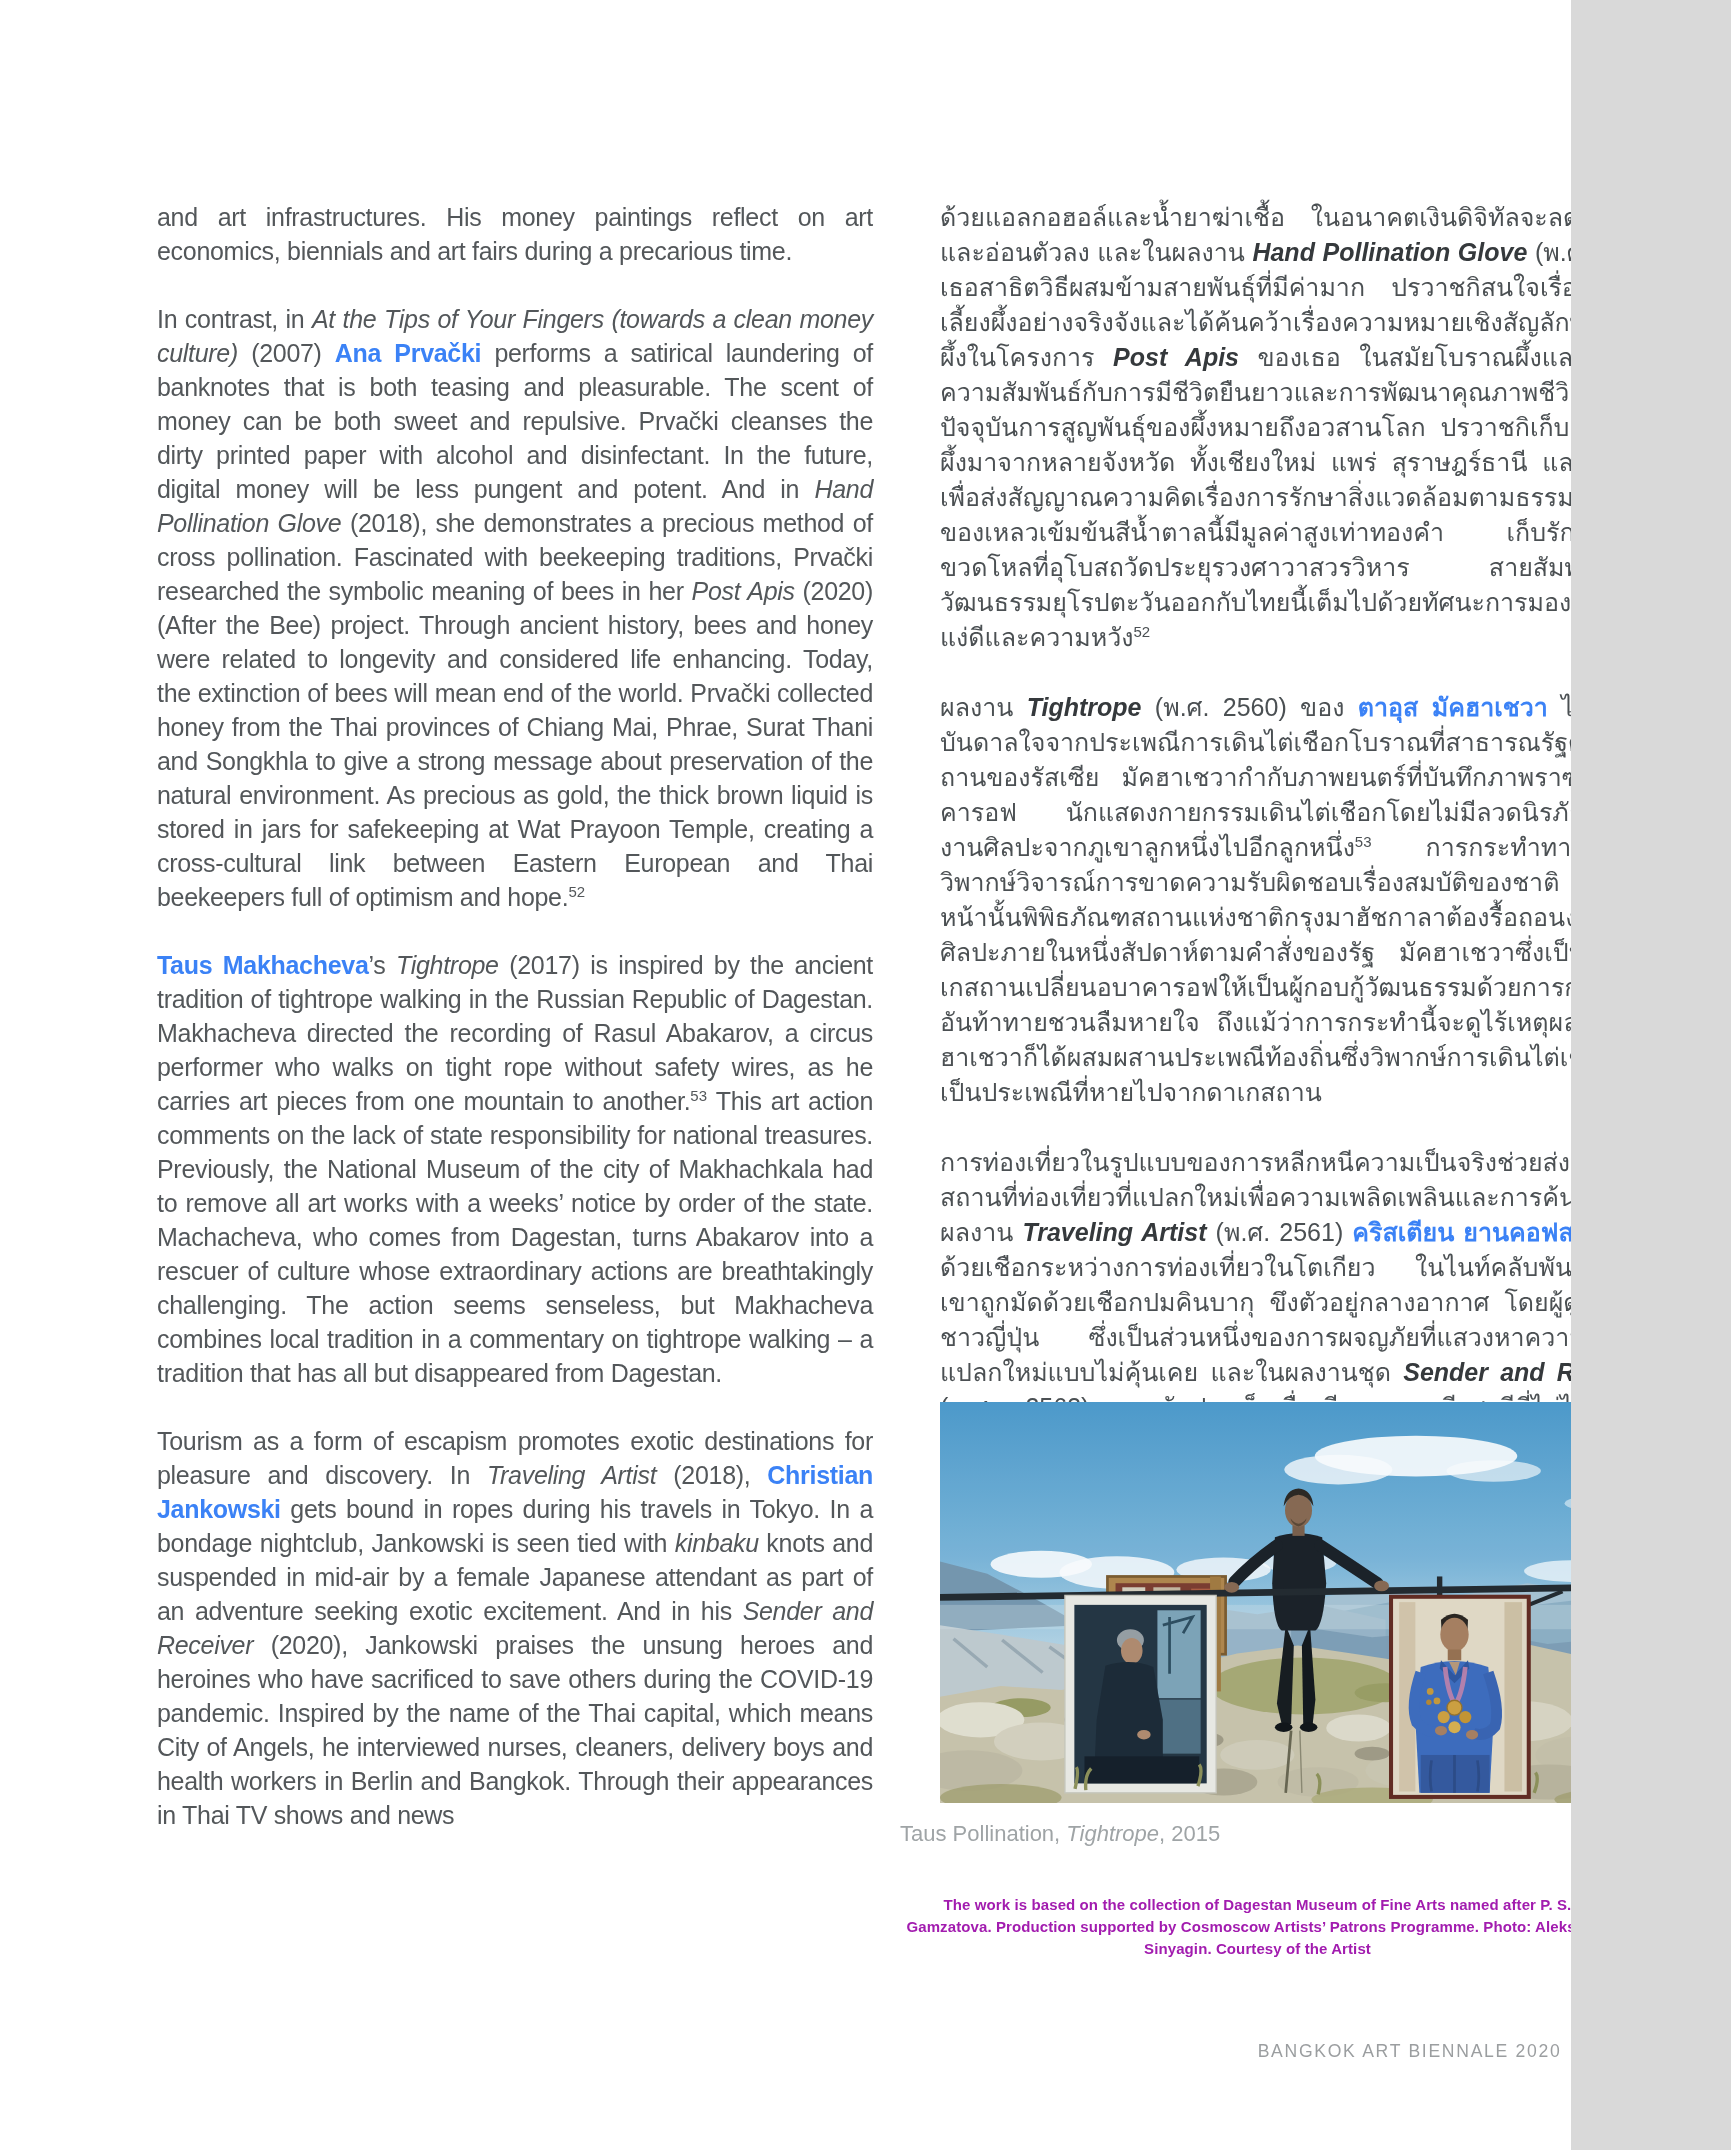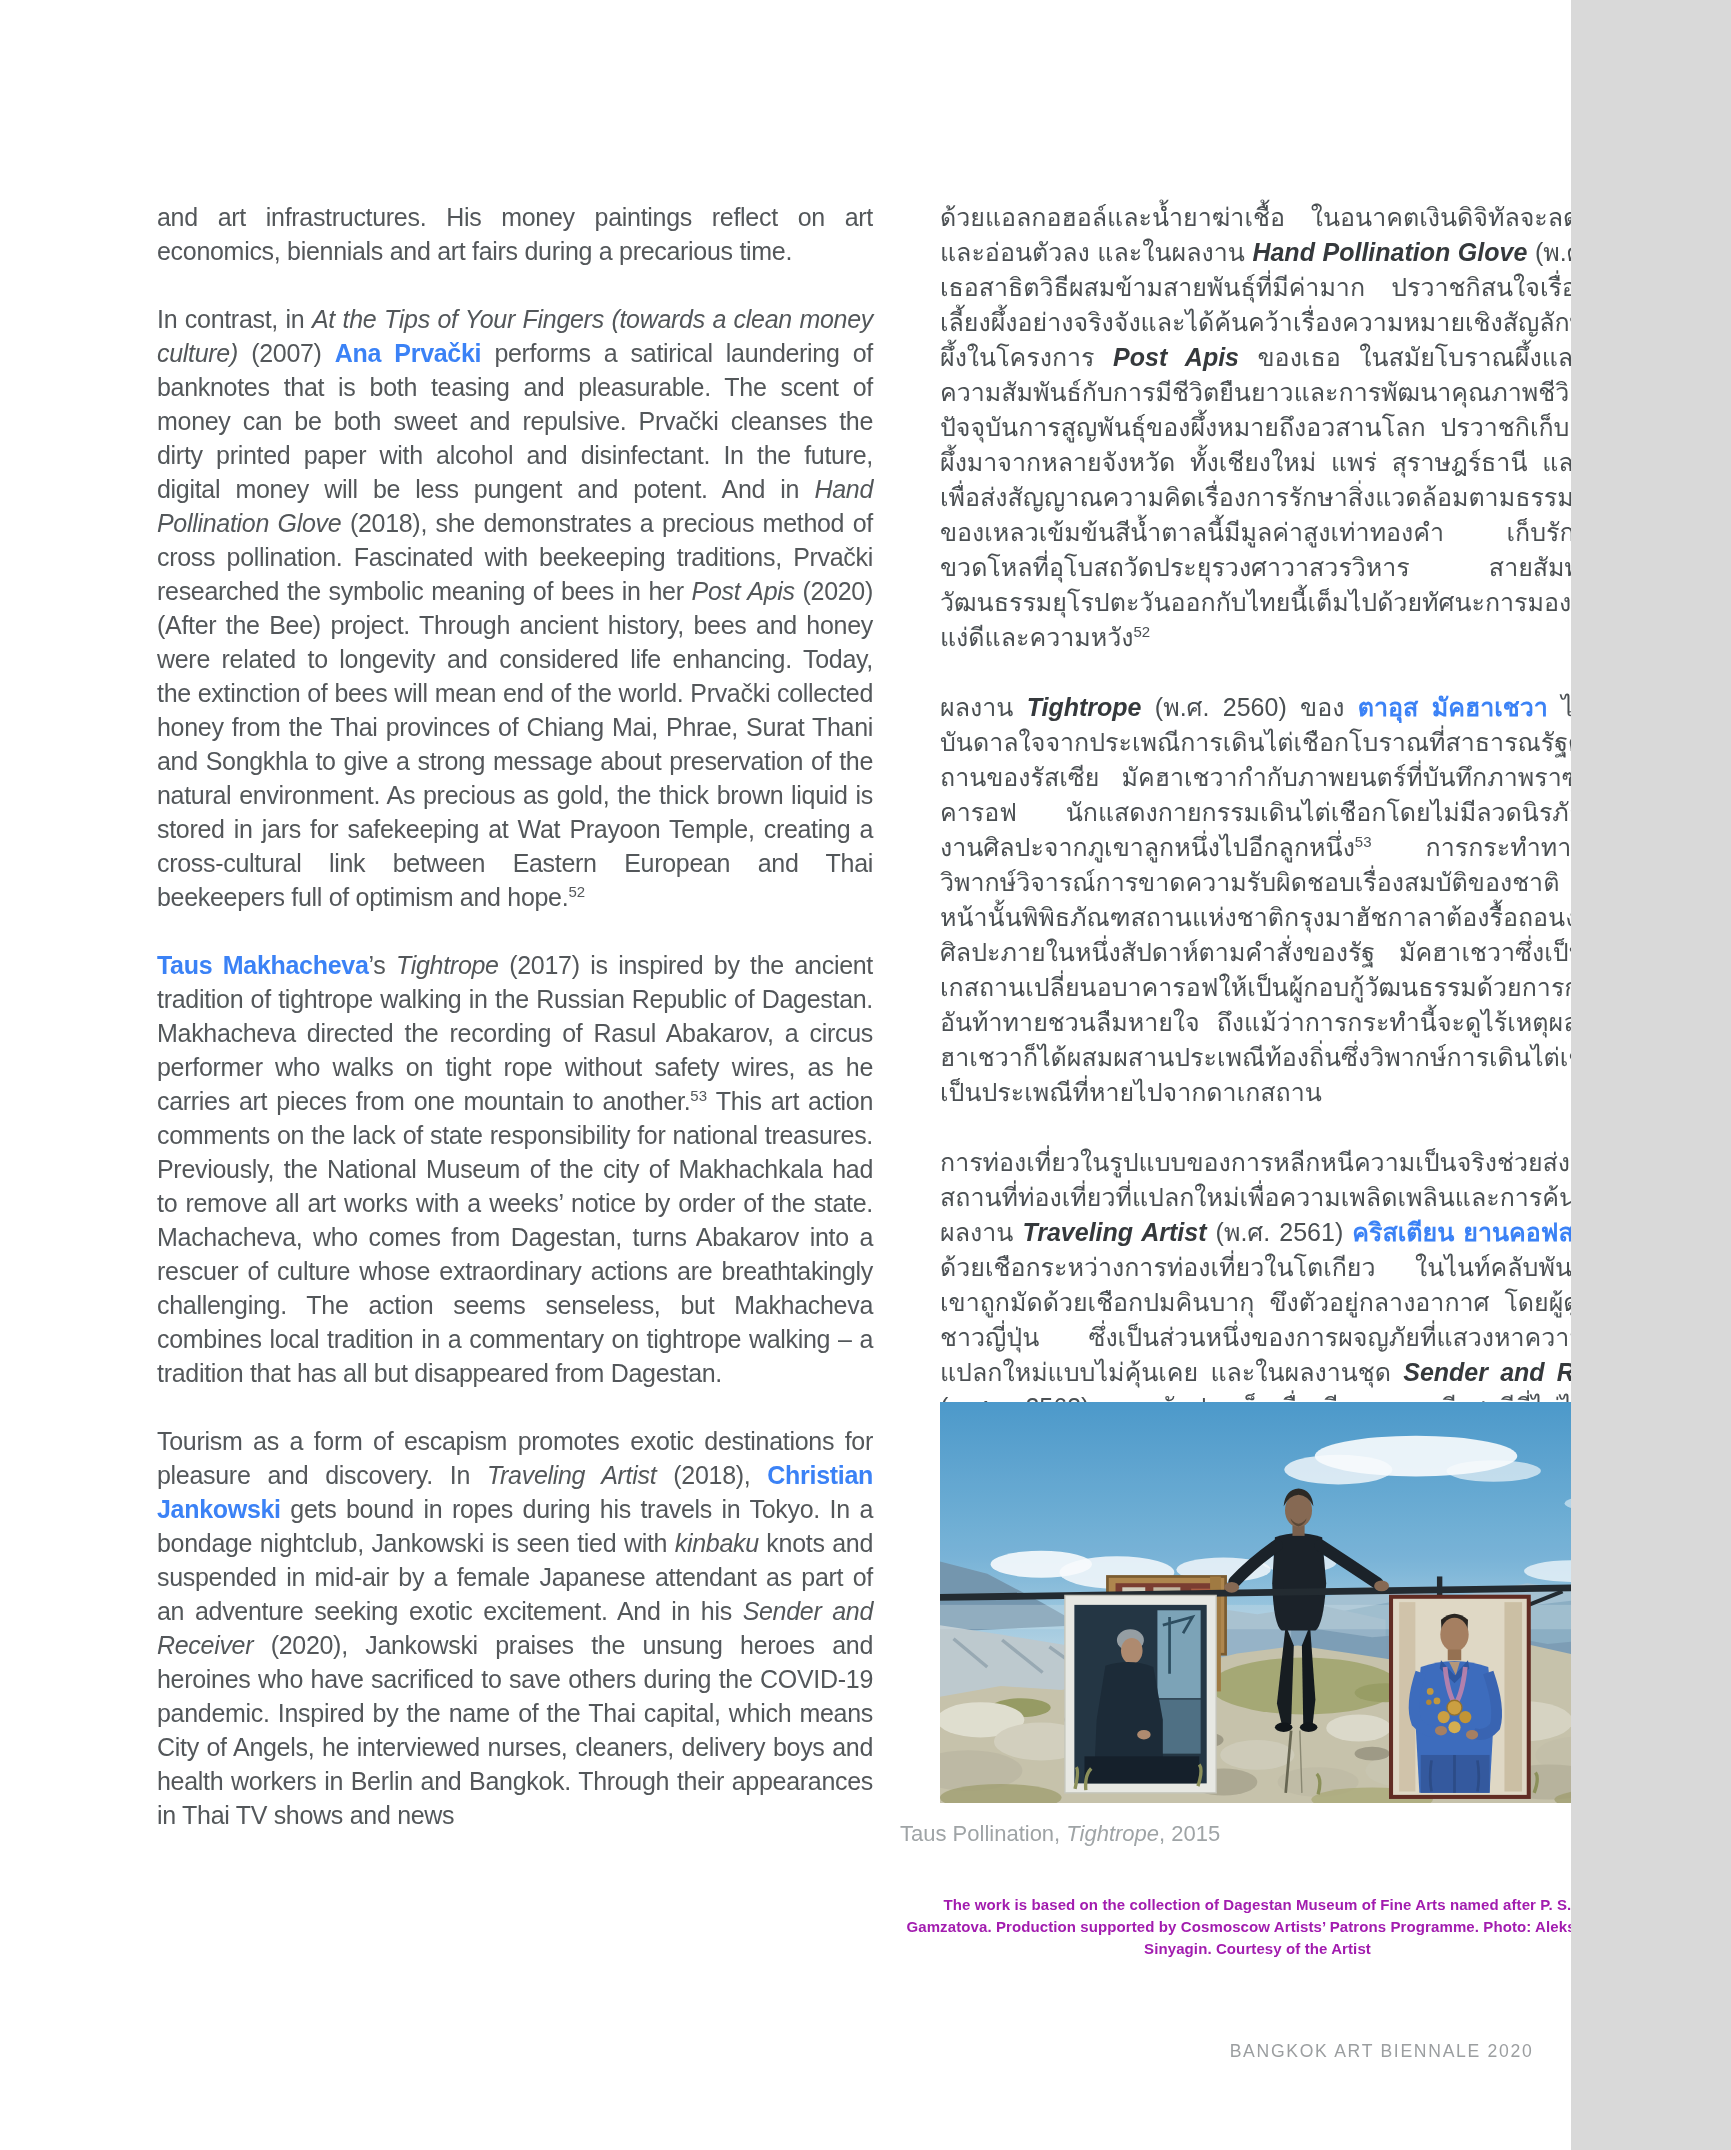--- a/index.html
+++ b/index.html
@@ -15,21 +15,21 @@
   .col-th .para + .para{margin-top:35px;}
   .b{font-weight:700;color:#3b82f6;}
   .i{font-style:italic;}
   .bi{font-weight:700;font-style:italic;color:#35393c;}
   sup.fn{font-size:15px;line-height:0;vertical-align:super;letter-spacing:0;}
   .figure{position:absolute;left:900px;top:1391px;width:713px;height:401px;}
   .figure svg{display:block;width:100%;height:100%;}
   .caption{position:absolute;left:900px;top:1818px;width:715px;color:#9fa4a6;font-size:22px;line-height:32px;}
   .caption .cap-line{display:block;}
   .credit{position:absolute;left:900px;top:1894px;width:715px;color:#a21caf;font-size:15px;line-height:22px;font-weight:700;letter-spacing:0.1px;text-align:center;}
-  .footer{position:absolute;left:892px;top:2033px;width:721px;display:flex;justify-content:flex-end;align-items:baseline;gap:48px;}
+  .footer{position:absolute;left:892px;top:2033px;width:721px;display:flex;justify-content:flex-end;align-items:baseline;gap:20px;}
   .footer-brand{color:#9b9ea0;font-size:17.6px;letter-spacing:1.7px;}
   .footer-page{color:#3b82f6;font-size:27px;font-weight:700;letter-spacing:0.7px;}
 </style>
 </head>
 <body>
 
 <div class="page">
 
   <section class="col col-en">
     <p class="para"><span>and art infrastructures. His money paintings reflect on art economics, biennials and art fairs during a precarious time.</span></p>

